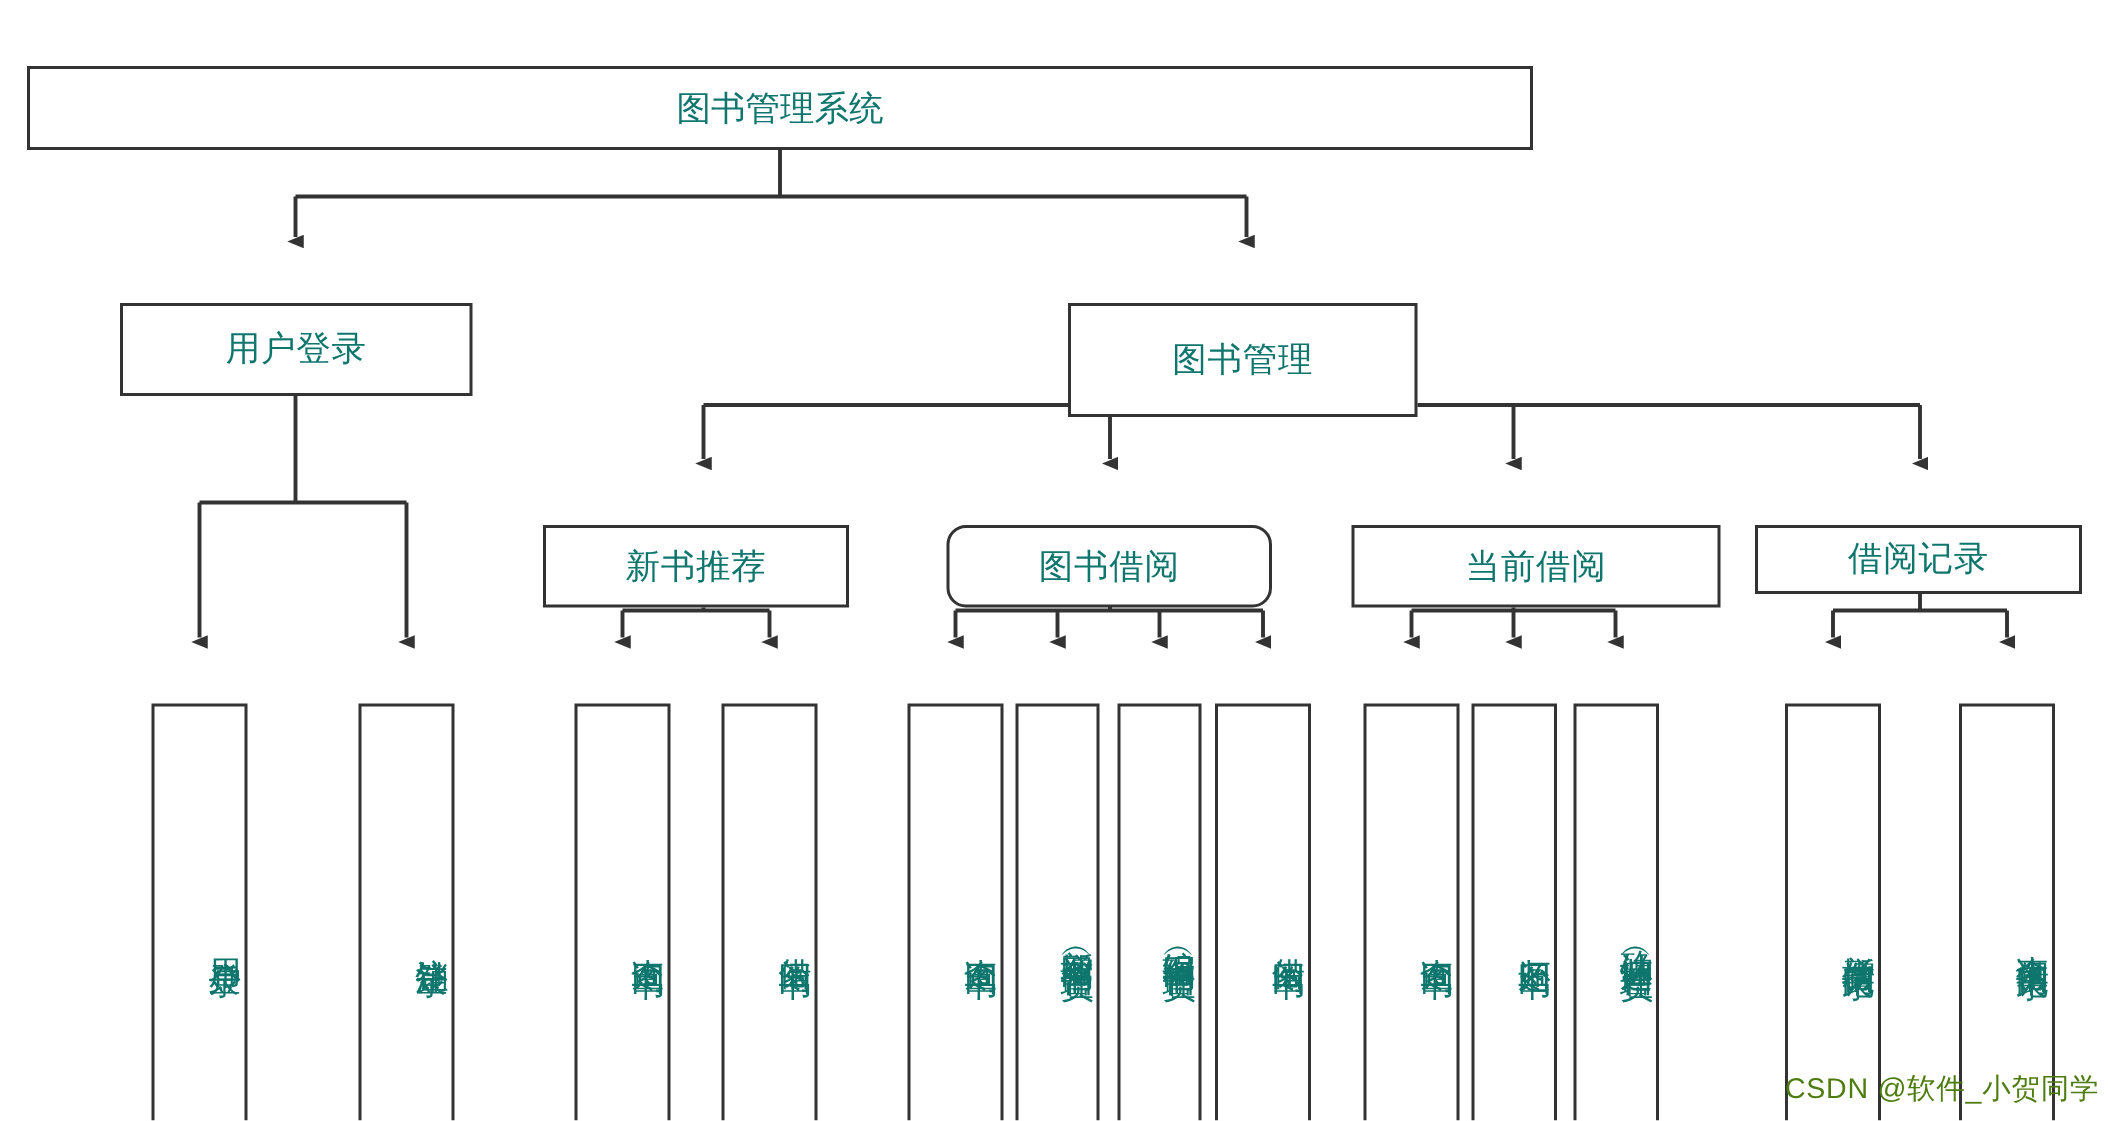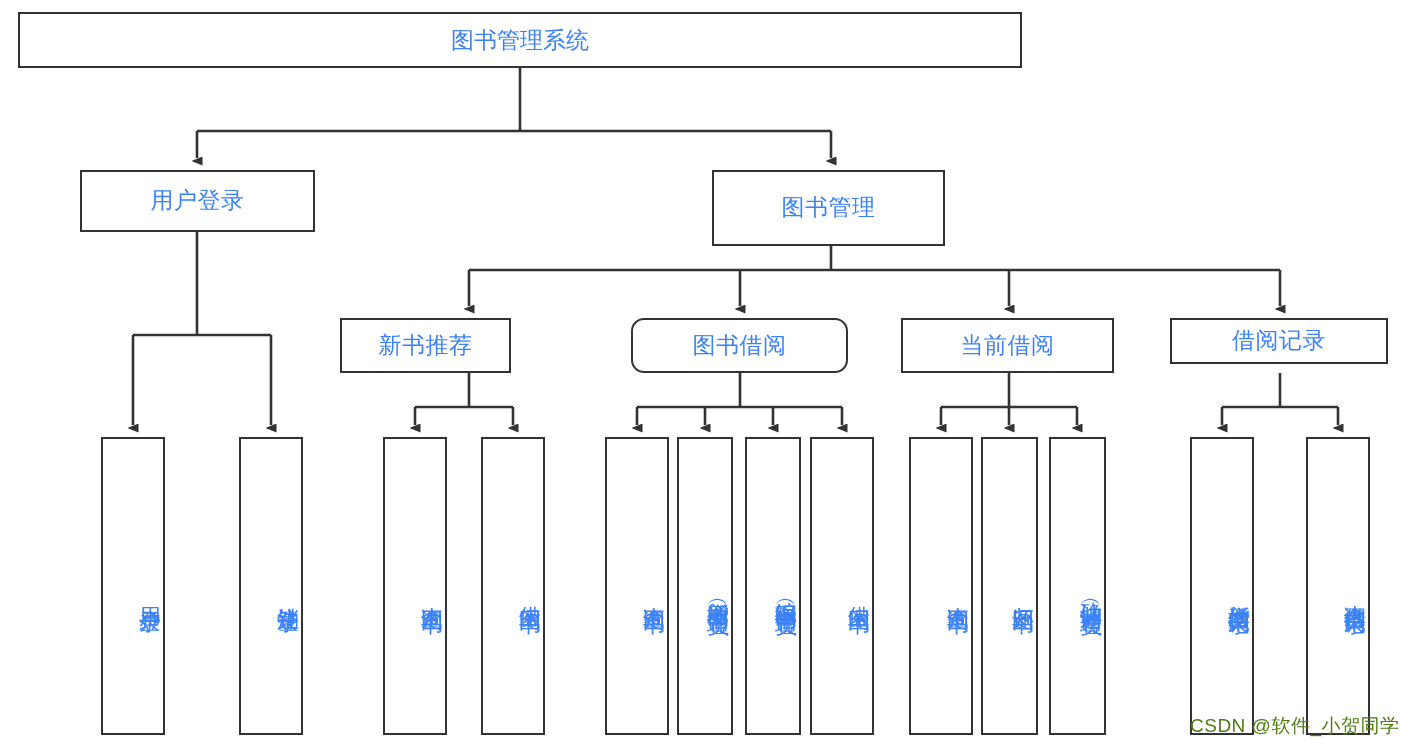--- a/index.html
+++ b/index.html
@@ -26,21 +26,22 @@
     pointer-events: none;
   }
   .node {
     position: absolute;
     box-sizing: border-box;
     border: 2px solid #333333;
     background: #ffffff;
     display: flex;
     align-items: center;
     justify-content: center;
-    color: #3b82f6;
+    color: #0f766e;
+    margin-top: 32px;
   }
   .node-h {
     font-size: 23px;
     letter-spacing: 0.5px;
     line-height: 1.2;
   }
   .node-root {
     font-size: 23px;
   }
   .node-leaf {
@@ -126,27 +127,27 @@
     <span>图书管理系统</span>
   </div>
 
   <div class="node node-h" style="left:80px; top:170px; width:235px; height:62px;">
     <span>用户登录</span>
   </div>
   <div class="node node-h" style="left:712px; top:170px; width:233px; height:76px;">
     <span>图书管理</span>
   </div>
 
-  <div class="node node-h" style="left:340px; top:318px; width:171px; height:55px;">
+  <div class="node node-h" style="left:362px; top:318px; width:204px; height:55px;">
     <span>新书推荐</span>
   </div>
   <div class="node node-h" style="left:631px; top:318px; width:217px; height:55px;border-radius:13px;">
     <span>图书借阅</span>
   </div>
-  <div class="node node-h" style="left:901px; top:318px; width:213px; height:55px;">
+  <div class="node node-h" style="left:901px; top:318px; width:246px; height:55px;">
     <span>当前借阅</span>
   </div>
   <div class="node node-h" style="left:1170px; top:318px; width:218px; height:46px;">
     <span>借阅记录</span>
   </div>
 
   <div class="node node-leaf" style="left:101px; top:437px; width:64px; height:298px;">
     <span>用户登录</span>
   </div>
   <div class="node node-leaf" style="left:239px; top:437px; width:64px; height:298px;">

